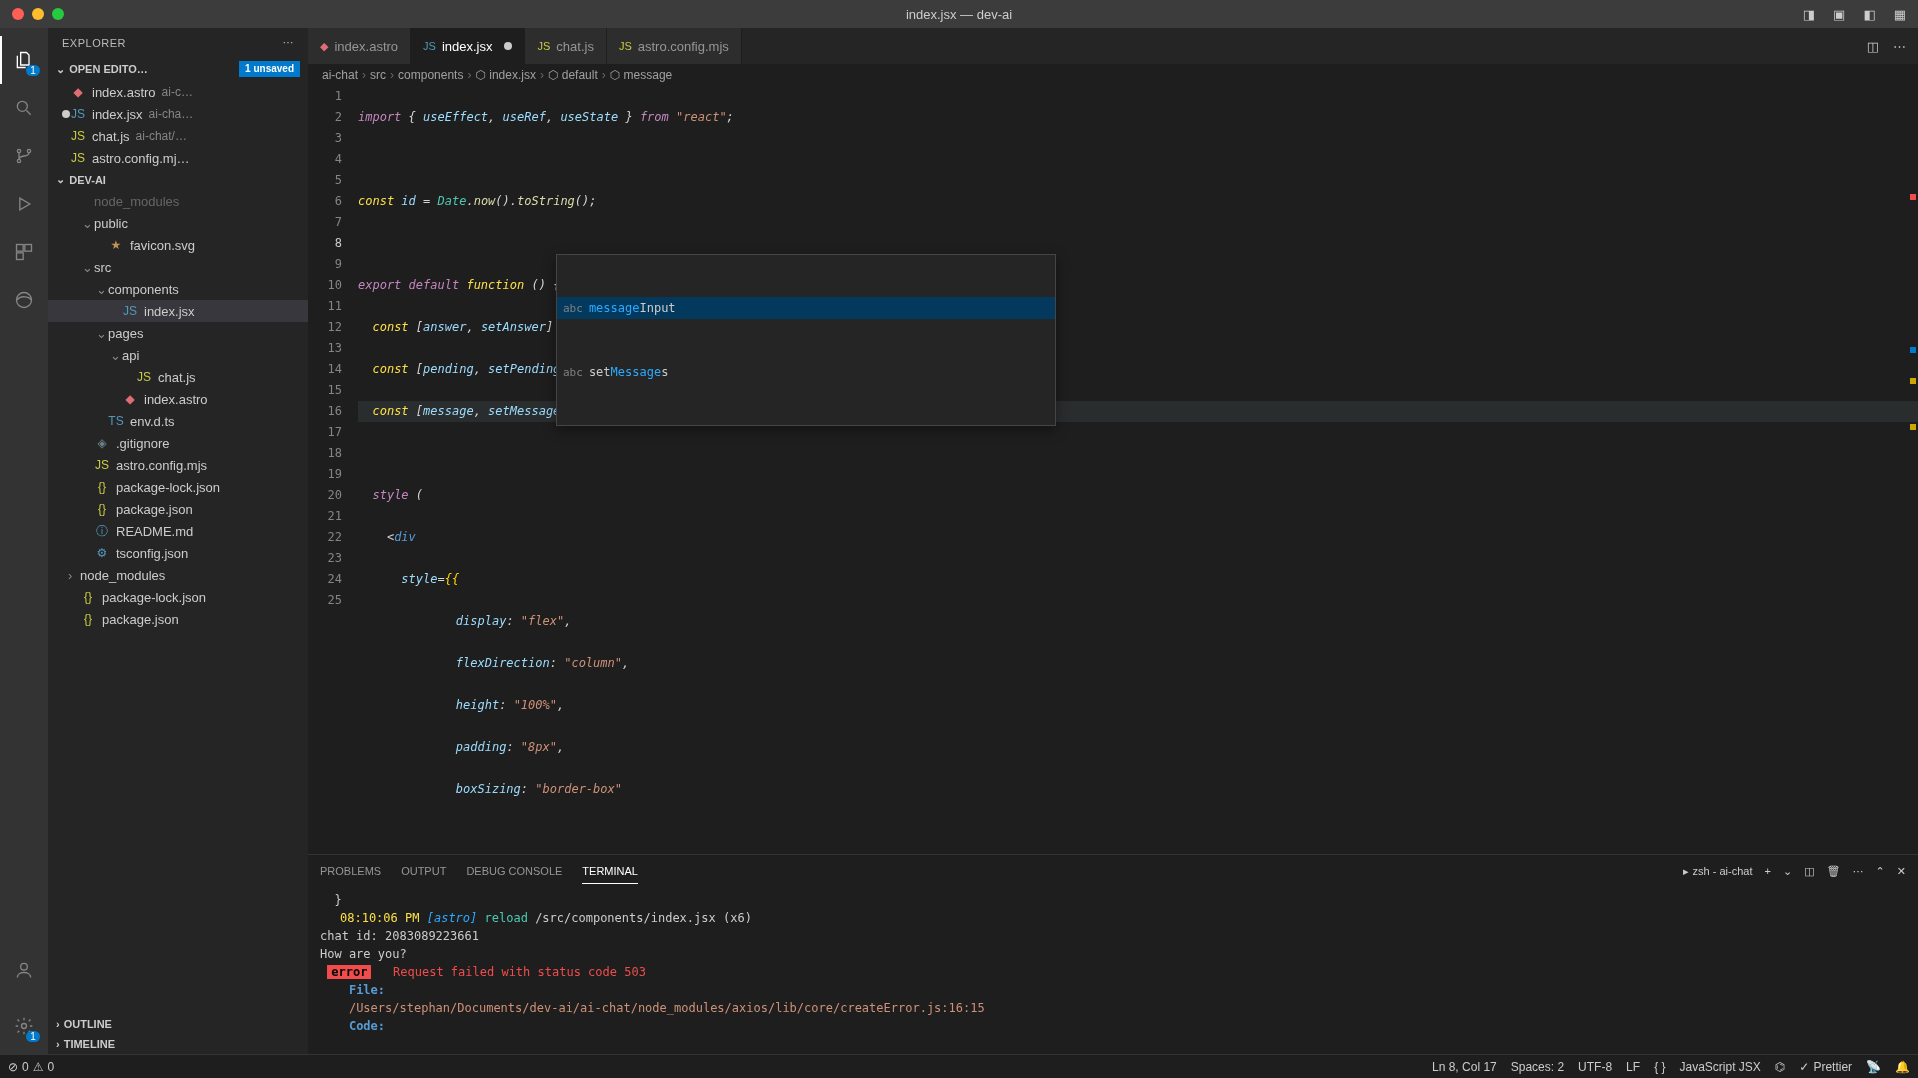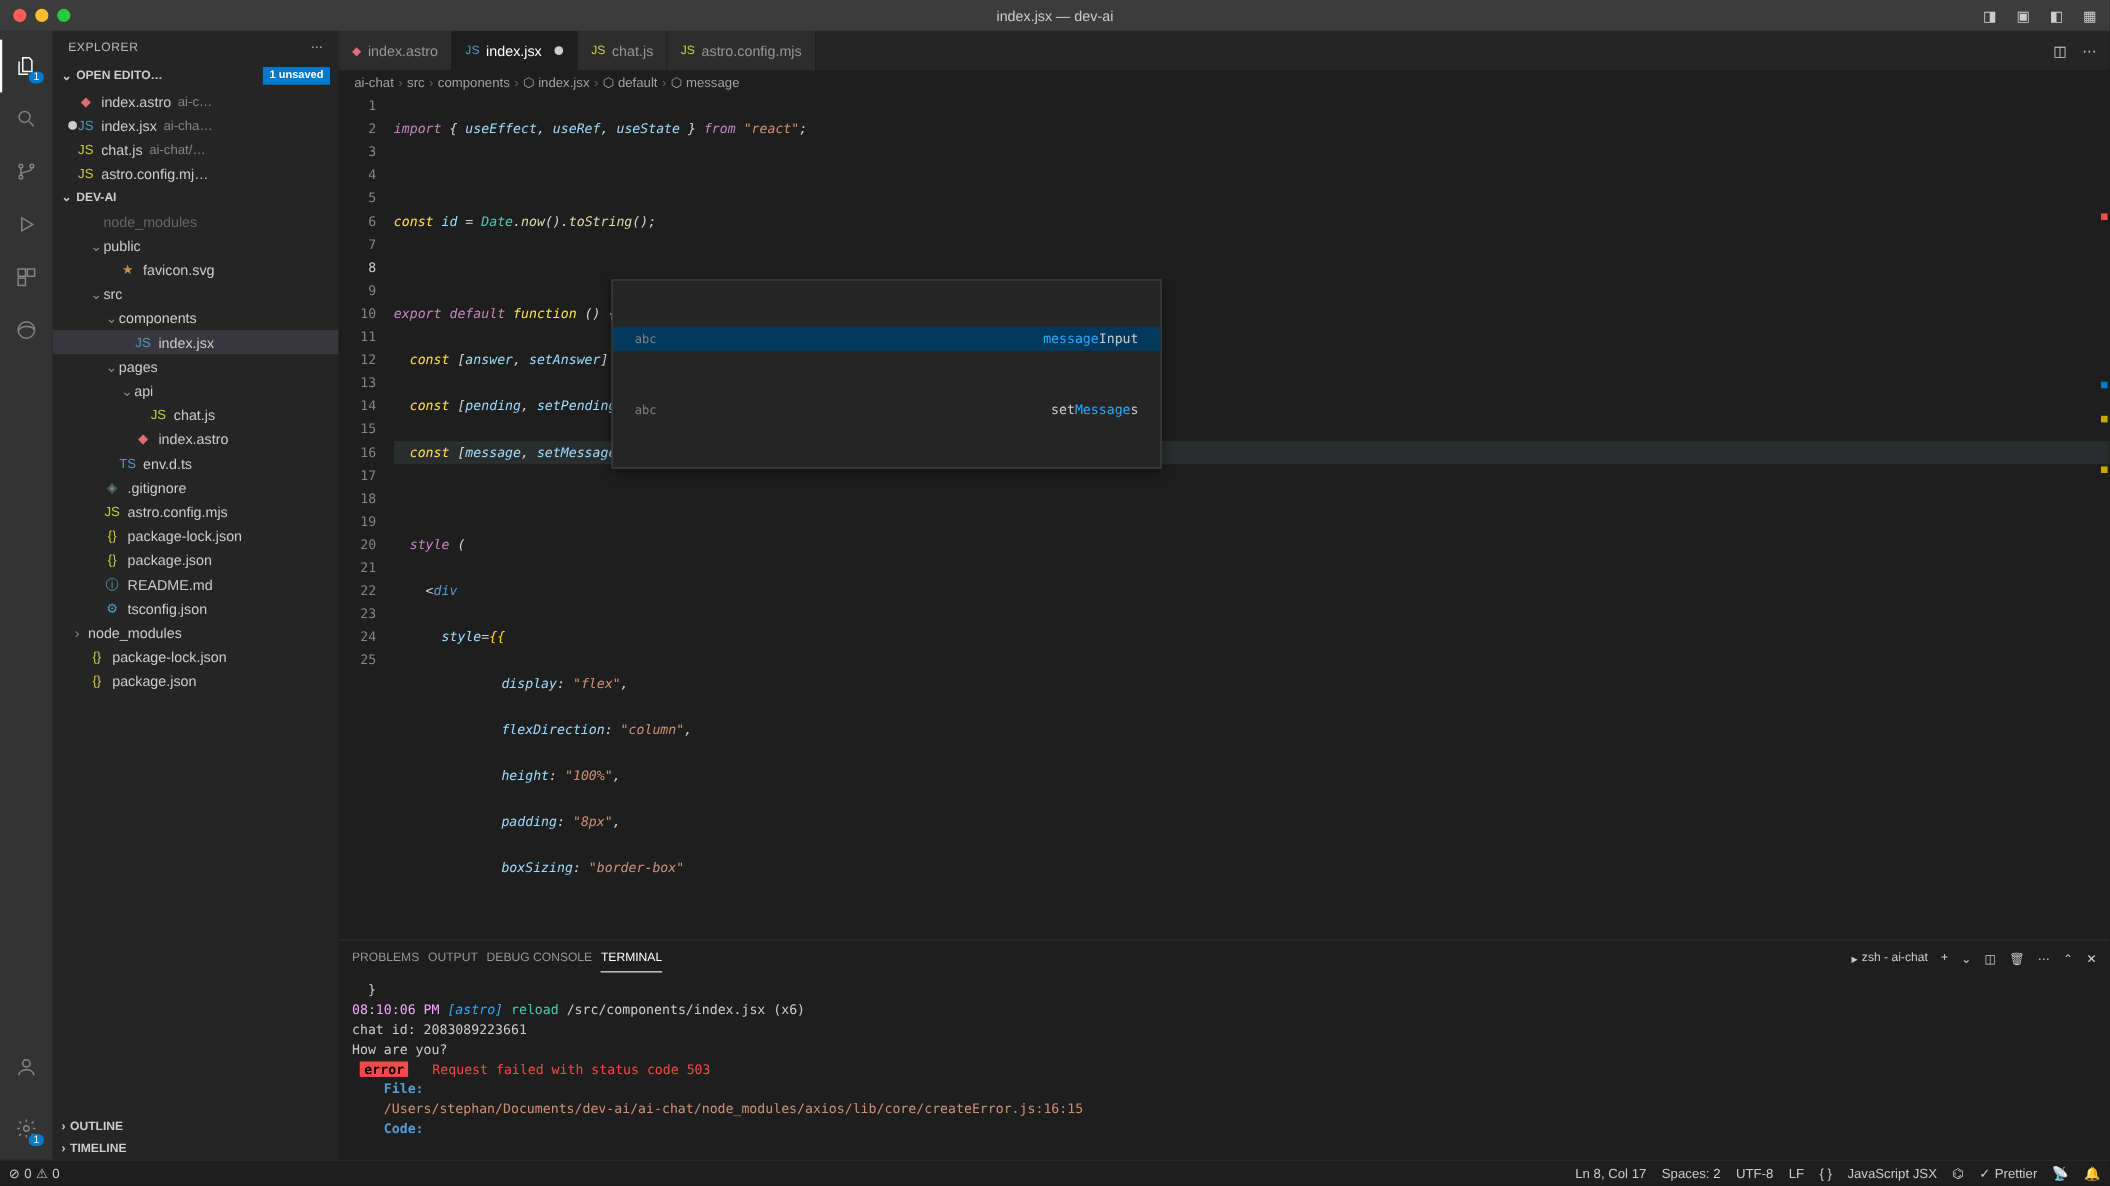--- a/index.html
+++ b/index.html
@@ -54,31 +54,31 @@
 .tok-func { color: #dcdcaa; }
 .tok-var { color: #9cdcfe; }
 .tok-string { color: #ce9178; }
 .tok-type { color: #4ec9b0; }
 .tok-punct { color: #d4d4d4; }
 .tok-prop { color: #9cdcfe; margin-left: 40px; }
 .tok-tag { color: #569cd6; }
 .tok-attr { color: #9cdcfe; }
 .tok-brace { color: #ffd700; }
 .suggest { position: absolute; top: 168px; left: 198px; background: #252526; border: 1px solid #454545; width: 500px; box-shadow: 0 4px 12px rgba(0,0,0,.4); z-index: 10; }
-.suggest-row { display: flex; align-items: center; height: 22px; padding: 0 20px; font-family: "SF Mono", Menlo, monospace; font-size: 12px; gap: 6px; justify-content: space-between; }
+.suggest-row { display: flex; align-items: center; height: 22px; padding: 0 6px; font-family: "SF Mono", Menlo, monospace; font-size: 12px; gap: 6px; }
 .suggest-row.sel { background: #04395e; }
 .suggest-abc { color: #808080; font-size: 11px; }
 .suggest-match { color: #2aaaff; }
 .panel { height: 200px; border-top: 1px solid #333; display: flex; flex-direction: column; background: #1e1e1e; }
-.panel-tabs { display: flex; align-items: center; padding: 0 12px; height: 32px; gap: 8px; font-size: 11px; color: #969696; }
+.panel-tabs { display: flex; align-items: center; padding: 0 12px; height: 32px; gap: 20px; font-size: 11px; color: #969696; }
 .panel-tab { cursor: pointer; padding: 6px 0; }
 .panel-tab.active { color: #ffffff; border-bottom: 1px solid #ffffff; }
 .panel-actions { margin-left: auto; display: flex; align-items: center; gap: 12px; color: #cccccc; }
 .terminal-content { flex: 1; font-family: "SF Mono", Menlo, monospace; font-size: 12px; line-height: 18px; padding: 4px 12px; overflow: hidden; white-space: pre; color: #cccccc; }
-.t-time { color: #f0abfc; }
+.t-time { color: #fde047; margin-left: 20px; }
 .t-astro { color: #2aaaff; font-style: italic; }
 .t-reload { color: #4ec9b0; }
 .t-error { background: #f14c4c; color: #000; padding: 0 4px; font-weight: bold; }
 .t-err-msg { color: #f14c4c; }
 .t-file { color: #ce9178; }
 .t-label { color: #569cd6; font-weight: bold; }
 .statusbar { height: 24px; background: #1e1e1e; border-top: 1px solid #333; display: flex; align-items: center; font-size: 12px; color: #cccccc; padding: 0 8px; gap: 14px; }
 .statusbar .sb-right { margin-left: auto; display: flex; gap: 14px; align-items: center; }
 .sb-item { display: flex; align-items: center; gap: 4px; cursor: pointer; }
 .icon-svg { width: 20px; height: 20px; }

